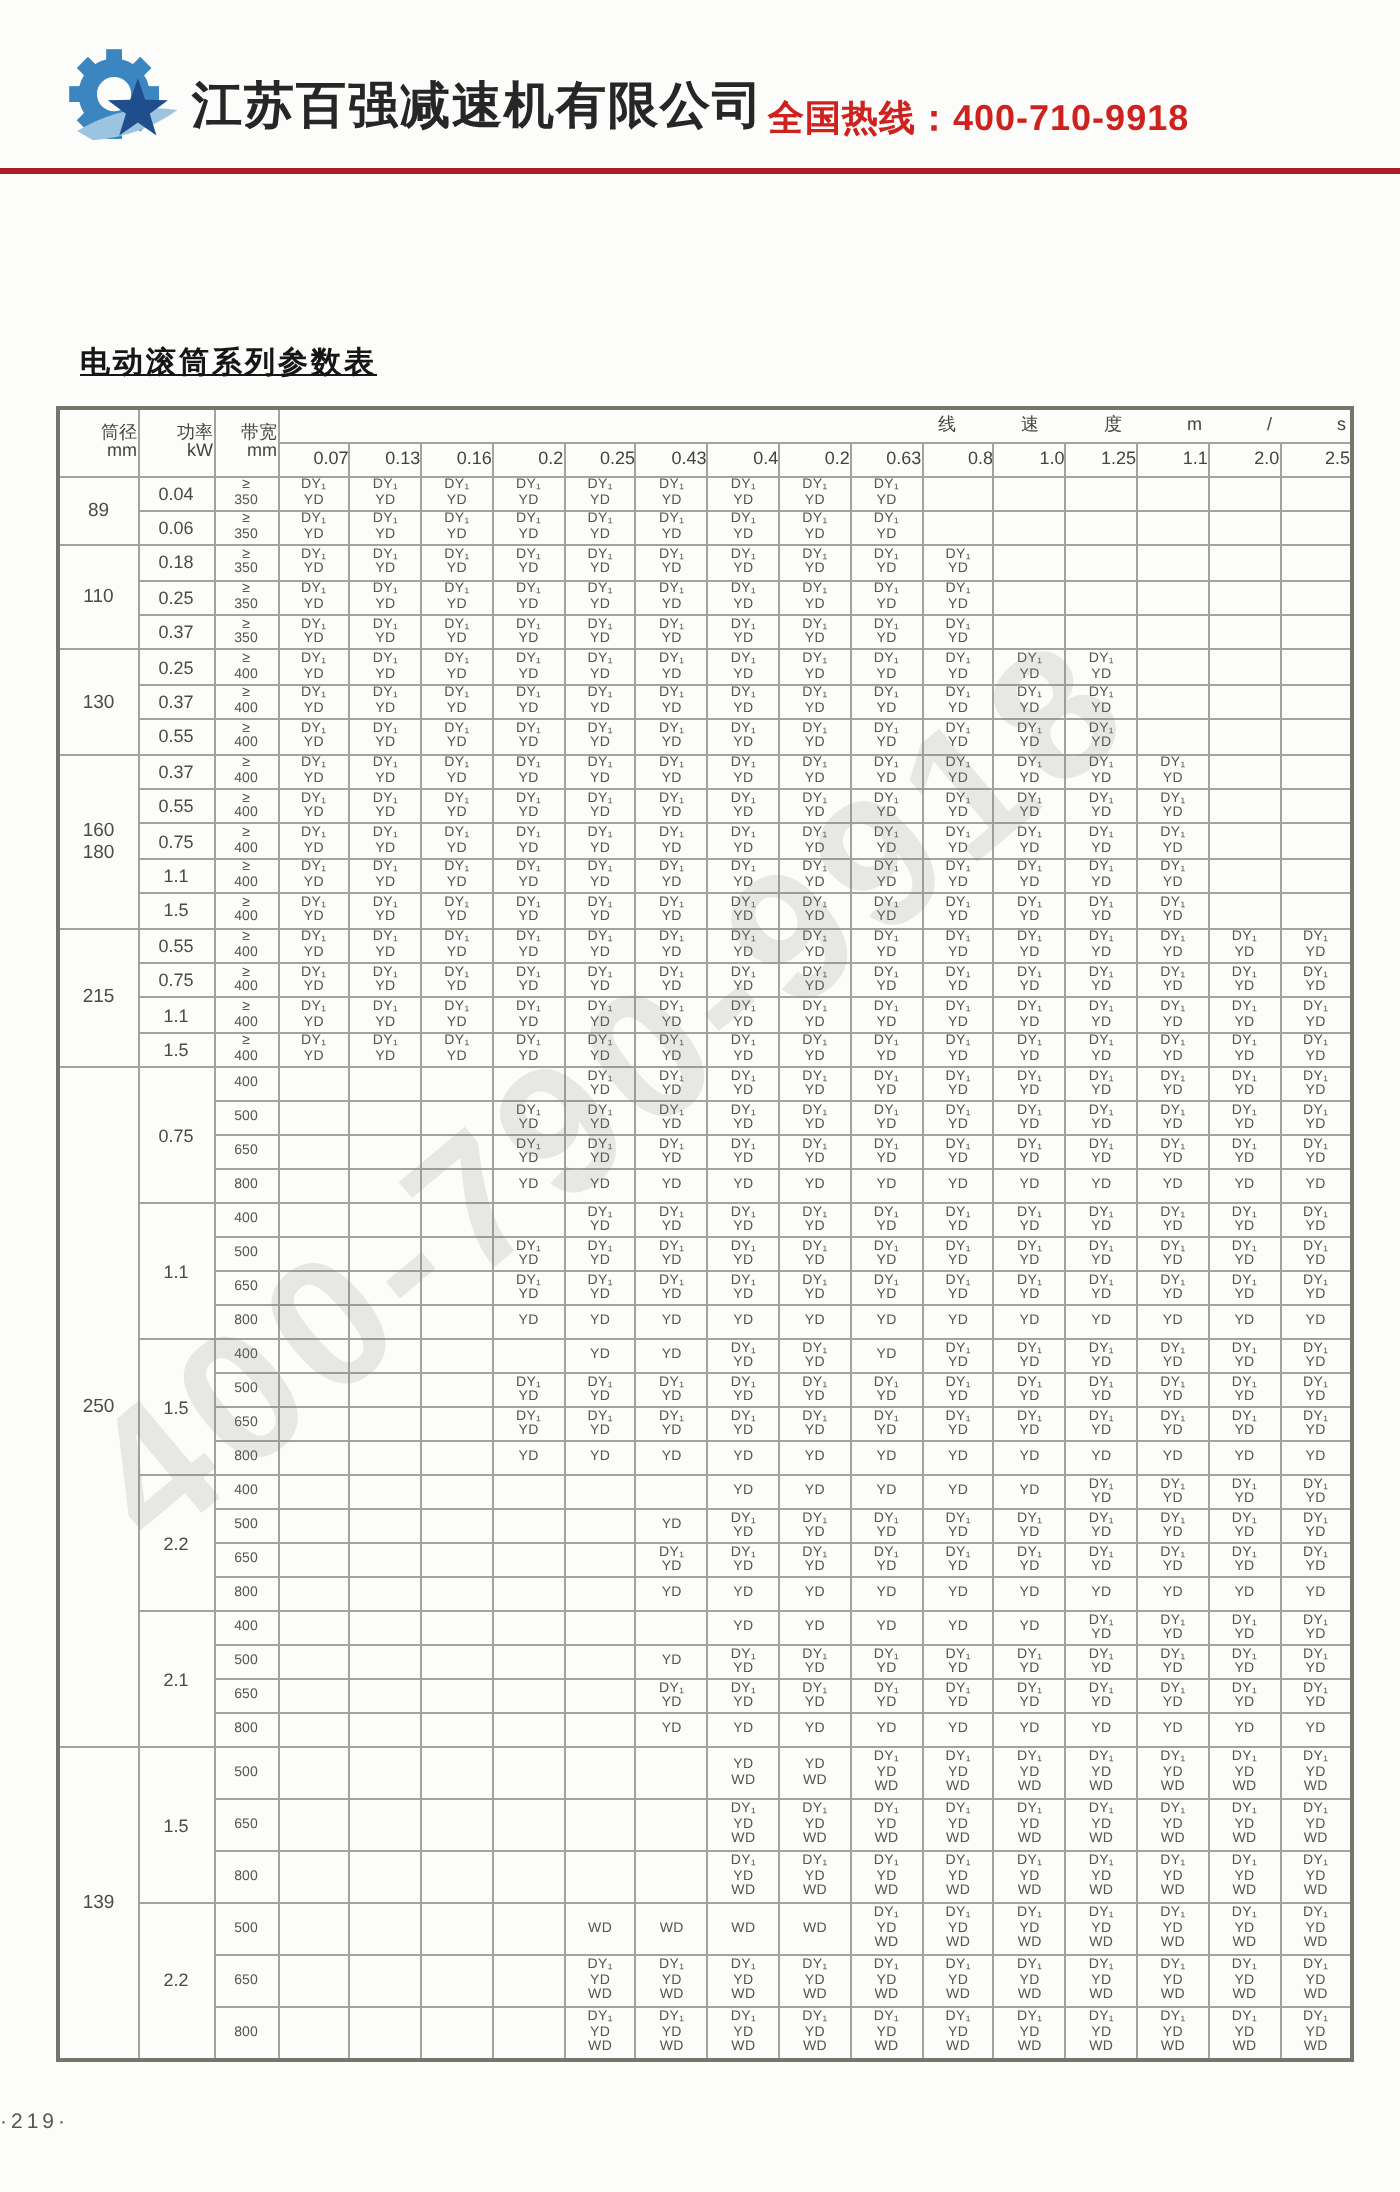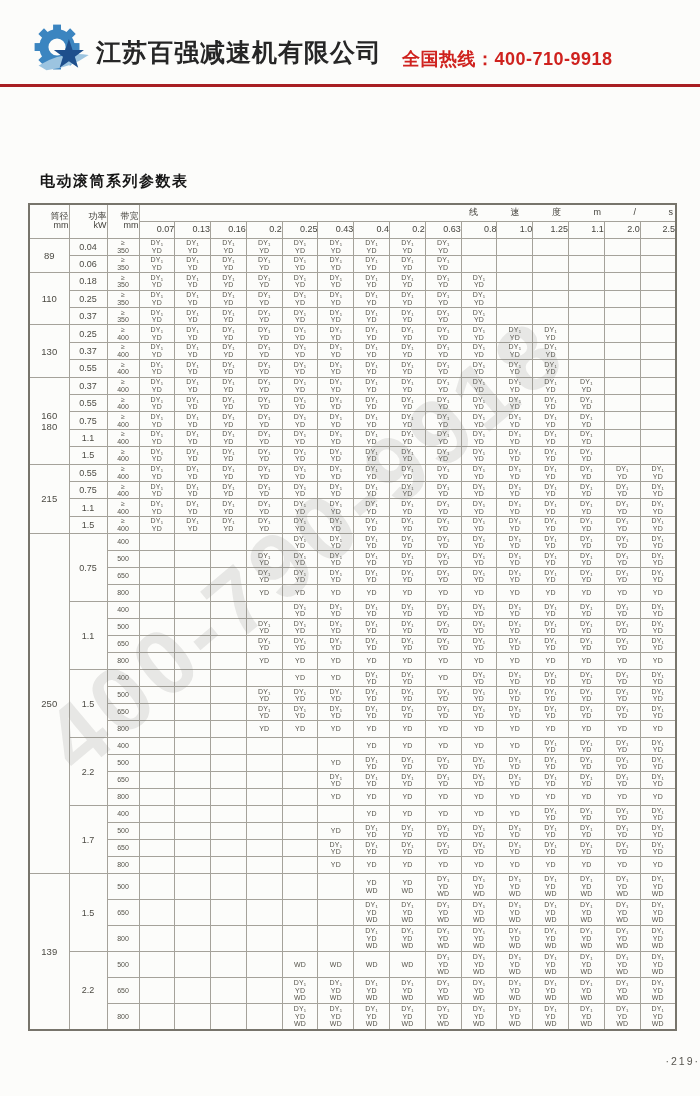--- a/index.html
+++ b/index.html
@@ -1,24 +1,24 @@
 <!DOCTYPE html>
 <html><head>
 <meta charset="utf-8">
 <style>
   html,body{margin:0;padding:0;background:#ffffff;}
   .page{position:relative;width:700px;height:1096px;background:#fcfcfa;overflow:hidden;
         font-family:"Liberation Sans","DejaVu Sans",sans-serif;padding-left:24px;}
   
   .logo{position:absolute;left:26px;top:18px;}
   .company{position:absolute;left:96px;top:36px;font-size:25px;font-weight:bold;color:#262626;letter-spacing:1px;}
-  .hotline{position:absolute;left:402px;top:47px;font-size:18px;font-weight:bold;color:var(--accent-red,#cf221e);letter-spacing:0.5px;}
+  .hotline{position:absolute;left:384px;top:47px;font-size:18px;font-weight:bold;color:var(--accent-red,#cf221e);letter-spacing:0.5px;}
   .red-rule{position:absolute;left:0;top:84px;width:700px;height:3px;background:var(--rule-red,#a81e22);}
   
-  .title{position:absolute;left:40px;top:172px;margin:0;font-size:15px;font-weight:bold;color:#161616;letter-spacing:1.5px;}
+  .title{position:absolute;left:40px;top:172px;margin:0;font-size:15px;font-weight:bold;color:#161616;letter-spacing:1.5px;text-decoration:underline;}
   
   .watermark{position:absolute;left:58px;top:700px;font-size:92px;font-weight:bold;
              color:rgba(125,125,125,0.16);transform:rotate(-40deg);transform-origin:0 50%;
              letter-spacing:6px;white-space:nowrap;pointer-events:none;z-index:3;}
   
   .params{position:absolute;left:28px;top:203px;width:647px;border-collapse:collapse;table-layout:fixed;
           color:var(--text-gray,#56544b);z-index:2;border:2px solid #77746b;}
   .params th,.params td{border:1px solid var(--border-gray,#a5a29a);padding:0;margin:0;text-align:center;
           vertical-align:middle;font-weight:normal;overflow:hidden;}
   .params thead tr{height:17px;}
@@ -28,21 +28,21 @@
   tr.rh-a{height:17.4px;}
   tr.rh-b{height:17px;}
   tr.rh-c{height:26px;}
   td.dia{font-size:9.5px;line-height:11px;color:#4c4a43;}
   td.pow{font-size:9px;color:#4c4a43;}
   td.bw{font-size:7px;line-height:7.6px;}
   td.cell{font-size:7px;line-height:7.6px;letter-spacing:0.2px;}
   tr.gtop td{border-top:1.6px solid #6f6c63;}
   tr.ptop td{border-top:1.3px solid #807d74;}
   
-  .pagenum{position:absolute;left:0;top:1055px;width:700px;text-align:right;font-size:10.5px;
+  .pagenum{position:absolute;left:0;top:1055px;width:700px;text-align:left;font-size:10.5px;
            color:#57554f;letter-spacing:2px;}
 </style>
 </head>
 <body>
 
 <div class="page" style="--accent-red: #cf221e; --rule-red: #a81e22; --border-gray: #a5a29a; --text-gray: #56544b; --logo-blue: #3b85c0; --logo-navy: #1e4f8c; --logo-light-blue: #9cc4e0;">
 
   <svg class="logo" width="70" height="66" viewBox="0 0 100 100">
     <g fill="#3b85c0">
       <rect x="38" y="10" width="12" height="12" transform="rotate(0 44 44)"></rect>
@@ -732,21 +732,21 @@
           <td class="cell">YD</td>
           <td class="cell">YD</td>
           <td class="cell">YD</td>
           <td class="cell">YD</td>
           <td class="cell">YD</td>
           <td class="cell">YD</td>
           <td class="cell">YD</td>
           <td class="cell">YD</td>
         </tr>
         <tr class="rh-b ptop">
-          <td class="pow" rowspan="4">1.7</td>
+          <td class="pow" rowspan="4">2.1</td>
           <td class="bw">400</td>
           <td class="cell"></td>
           <td class="cell"></td>
           <td class="cell"></td>
           <td class="cell"></td>
           <td class="cell"></td>
           <td class="cell"></td>
           <td class="cell">YD</td>
           <td class="cell">YD</td>
           <td class="cell">YD</td>

